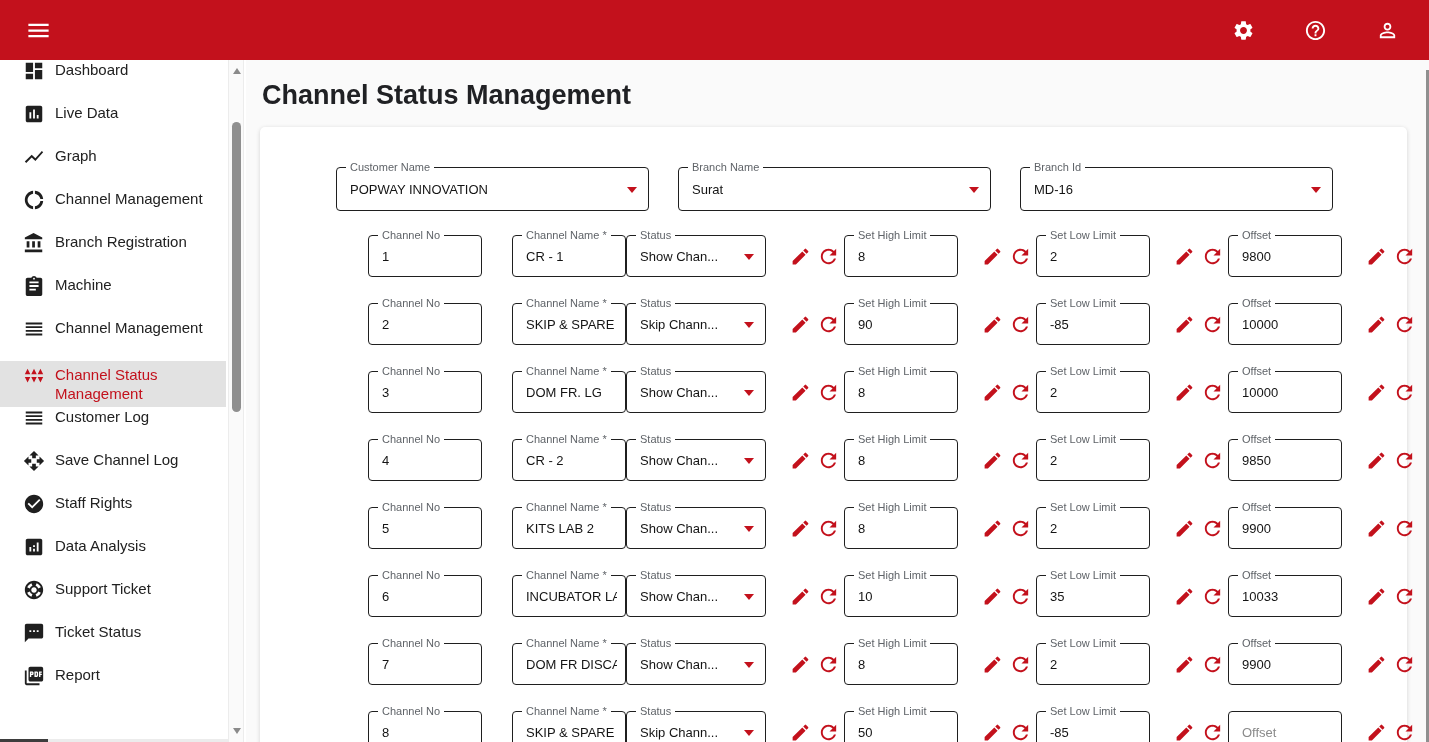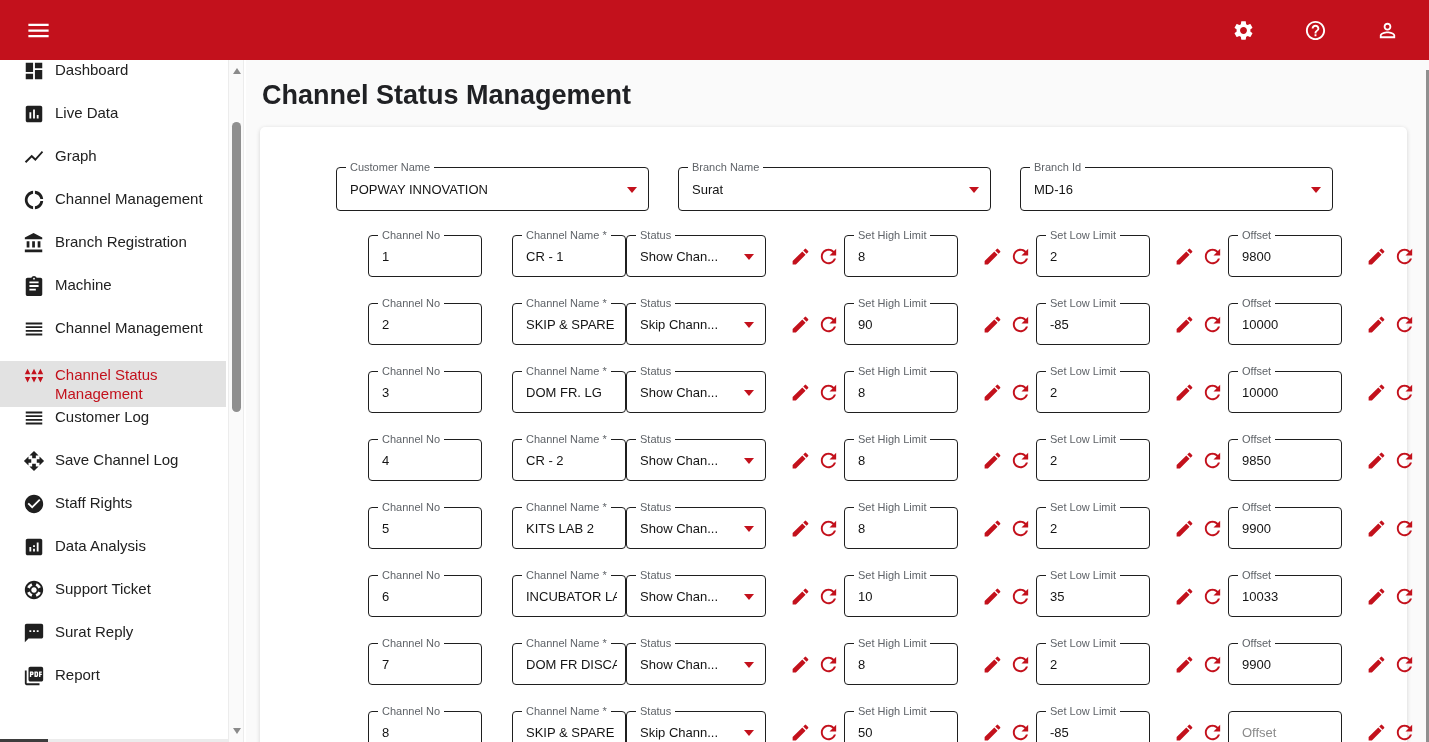--- a/index.html
+++ b/index.html
@@ -217,21 +217,21 @@
             </svg>
           </span>
           <span class="s-label">Support Ticket</span>
         </div>
         <div class="side-item">
           <span class="s-icon">
             <svg viewBox="0 0 24 24" width="22" height="22">
               <path d="M20 2H4c-1.1 0-1.99.9-1.99 2L2 22l4-4h14c1.1 0 2-.9 2-2V4c0-1.1-.9-2-2-2zM9 11H7V9h2v2zm4 0h-2V9h2v2zm4 0h-2V9h2v2z" fill="#1f1f1f"></path>
             </svg>
           </span>
-          <span class="s-label">Surat Reply</span>
+          <span class="s-label">Ticket Status</span>
         </div>
         <div class="side-item">
           <span class="s-icon">
             <svg viewBox="0 0 24 24" width="22" height="22">
               <path d="M20 2H8c-1.1 0-2 .9-2 2v12c0 1.1.9 2 2 2h12c1.1 0 2-.9 2-2V4c0-1.1-.9-2-2-2zm-8.5 7.5c0 .83-.67 1.5-1.5 1.5H9v2H7.5V7H10c.83 0 1.5.67 1.5 1.5v1zm5 2c0 .83-.67 1.5-1.5 1.5h-2.5V7H15c.83 0 1.5.67 1.5 1.5v3zm4-3H19v1h1.5V11H19v2h-1.5V7h3v1.5zM9 9.5h1v-1H9v1zM4 6H2v14c0 1.1.9 2 2 2h14v-2H4V6zm10 5.5h1v-3h-1v3z" fill="#1f1f1f"></path>
             </svg>
           </span>
           <span class="s-label">Report</span>
         </div>
       </div>

